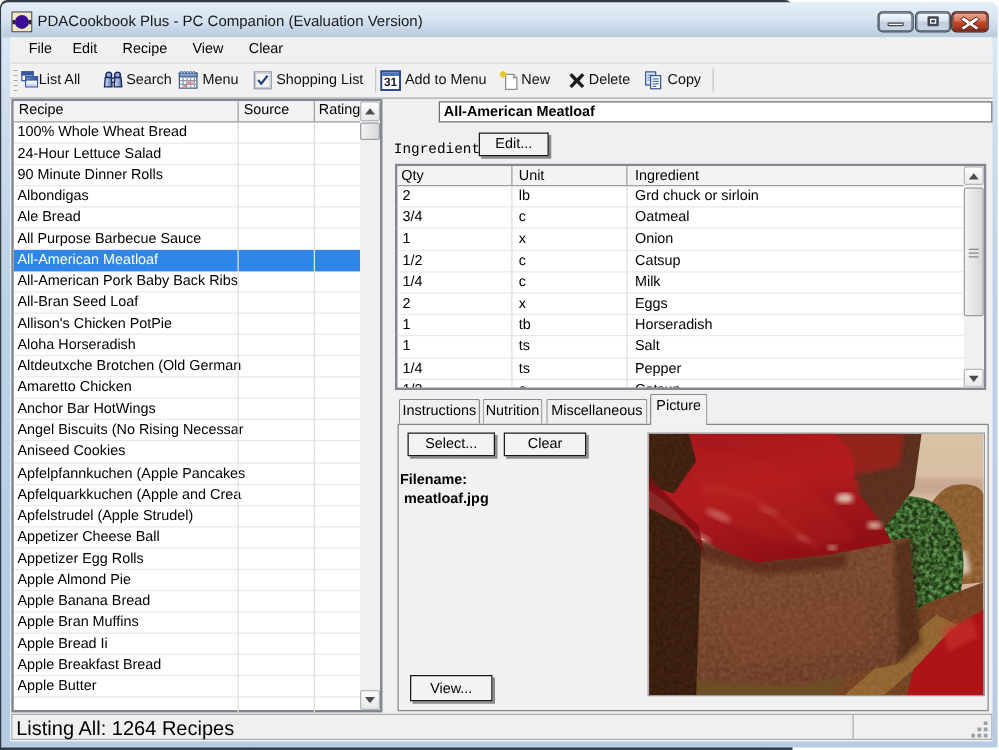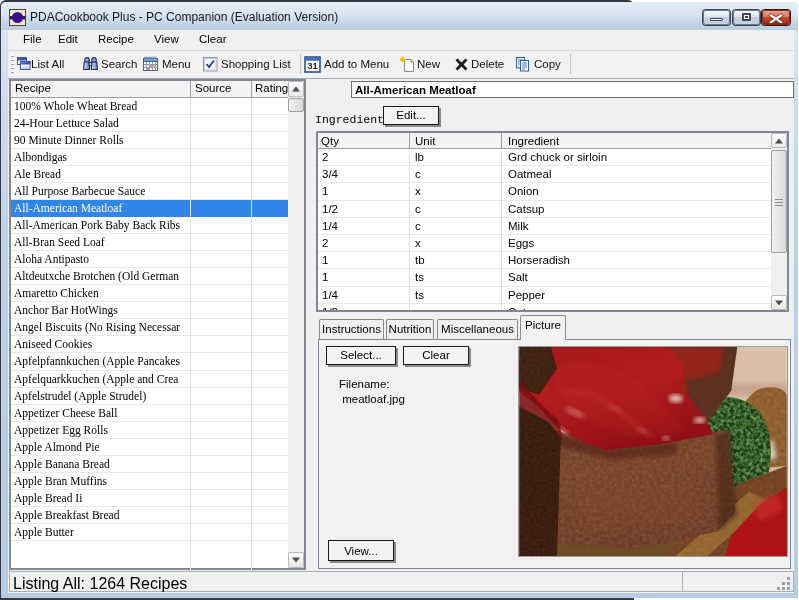--- a/index.html
+++ b/index.html
@@ -30,21 +30,21 @@
 #toolbar .sep { position:absolute; top:3px; width:1px; height:20px; background:#c3c7cb; }
 #toolbar .ticon { position:absolute; top:5px; }
 #grip { position:absolute; left:3px; top:4px; width:3px; height:19px;
   background:repeating-linear-gradient(#fff 0 1px, #9aa0a6 1px 2px, #f1f1f1 2px 4px); }
 
 #list { position:absolute; left:1px; top:49px; width:297px; height:491px; border:2px solid #828790; background:#fff; }
 #lhead { position:absolute; left:0; top:0; width:277px; height:17px; background:#f3f3f3; border-bottom:1px solid #9aa0a6; font-size:11.5px; }
 #lhead .hcell { position:absolute; top:1px; color:#000; }
 #lhead .hsep { position:absolute; top:0; width:1px; height:17px; background:#9aa0a6; }
 #lrows { position:absolute; left:0; top:17px; width:277px; height:472px; overflow:hidden; }
-.lrow { height:17.04px; border-bottom:1px solid #e9e9e9; font-size:11.5px; color:#000; padding:2px 0 0 3px; white-space:nowrap; overflow:hidden;font-family:Liberation Serif, serif; }
+.lrow { height:17.04px; border-bottom:1px solid #e9e9e9; font-size:11.5px; color:#000; padding:2px 0 0 3px; white-space:nowrap; overflow:hidden; }
 .lrow.sel { background:#2f86e8; color:#fff; border-bottom-color:#2f86e8; }
 .vline { position:absolute; top:0; width:1px; background:#e0e0e0; }
 
 .sb { position:absolute; background:#f0f0f0; }
 .sbbtn { position:absolute; left:0; width:100%; background:linear-gradient(#fdfdfd,#e8e8e8); border:1px solid #b5b8bc; border-radius:2px; }
 .sbthumb { position:absolute; left:0; width:100%; background:linear-gradient(90deg,#f2f2f2,#d8d8d8); border:1px solid #9aa0a6; border-radius:2px; }
 .arr { position:absolute; left:50%; top:50%; transform:translate(-50%,-50%); width:0; height:0; }
 .arr.up { border-left:4px solid transparent; border-right:4px solid transparent; border-bottom:5px solid #4a4d52; }
 .arr.dn { border-left:4px solid transparent; border-right:4px solid transparent; border-top:5px solid #4a4d52; }
 
@@ -58,21 +58,21 @@
 #ihead { position:absolute; left:0; top:0; width:453px; height:16px; background:#f3f3f3; border-bottom:1px solid #9aa0a6; }
 #ihead .hsep { position:absolute; top:0; width:1px; height:16px; background:#9aa0a6; }
 #irows { position:absolute; left:0; top:16px; width:453px; height:161px; overflow:hidden; }
 .irow { height:17.2px; border-bottom:1px solid #e9e9e9; font-size:11.5px; white-space:nowrap; }
 .irow span { position:absolute; }
 
 #tabs { position:absolute; left:0px; top:236px; height:24px; }
 .tab { position:absolute; bottom:0; height:20px; background:#f0f0f0; border:1px solid #8a8a8a; border-bottom:none; border-radius:2px 2px 0 0; font-size:11.5px; text-align:center; padding-top:3px; }
 .tab.active { height:25px; bottom:-1px; background:#f2f2f2; z-index:3; padding-top:3px; }
 #tabpanel { position:absolute; left:16px; top:260px; width:473px; height:230px; background:#f1f1f1; border:1px solid #828790; }
-#filename { position:absolute; left:20px; top:37px; line-height:15px; }
+#filename { position:absolute; left:1px; top:37px; line-height:15px;font-weight:bold; }
 
 #photo { position:absolute; left:199px; top:6px; width:270px; height:211px; border:1px solid #9a9a9a; }
 
 #status { position:absolute; left:0; top:541px; width:786px; height:22px; background:#f0f0f0; font-size:16px; }
 #stbox { position:absolute; left:1px; top:0px; width:673px; height:21px; border:1px solid #a8aeb4; border-right:none; }
 #stbox2 { position:absolute; left:674px; top:0px; width:112px; height:21px; border:1px solid #a8aeb4; }
 #sttext { position:absolute; left:5px; top:4px; color:#000; }
 #gripdots { position:absolute; right:3px; top:6px; }
 </style>
 </head>
@@ -229,21 +229,22 @@
       <div id="lrows">
             <div class="lrow">100% Whole Wheat Bread</div>
             <div class="lrow">24-Hour Lettuce Salad</div>
             <div class="lrow">90 Minute Dinner Rolls</div>
             <div class="lrow">Albondigas</div>
             <div class="lrow">Ale Bread</div>
             <div class="lrow">All Purpose Barbecue Sauce</div>
             <div class="lrow sel">All-American Meatloaf</div>
             <div class="lrow">All-American Pork Baby Back Ribs</div>
             <div class="lrow">All-Bran Seed Loaf</div>
-            <div class="lrow">Aloha Antipasto</div>
+            <div class="lrow">Allison's Chicken PotPie</div>
+            <div class="lrow">Aloha Horseradish</div>
             <div class="lrow">Altdeutxche Brotchen (Old German</div>
             <div class="lrow">Amaretto Chicken</div>
             <div class="lrow">Anchor Bar HotWings</div>
             <div class="lrow">Angel Biscuits (No Rising Necessar</div>
             <div class="lrow">Aniseed Cookies</div>
             <div class="lrow">Apfelpfannkuchen (Apple Pancakes</div>
             <div class="lrow">Apfelquarkkuchen (Apple and Crea</div>
             <div class="lrow">Apfelstrudel (Apple Strudel)</div>
             <div class="lrow">Appetizer Cheese Ball</div>
             <div class="lrow">Appetizer Egg Rolls</div>

